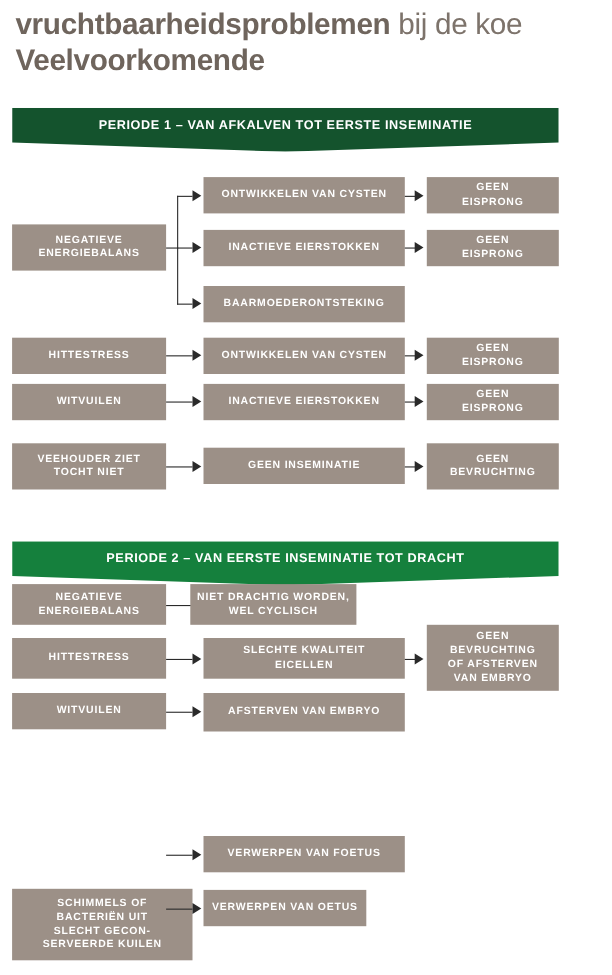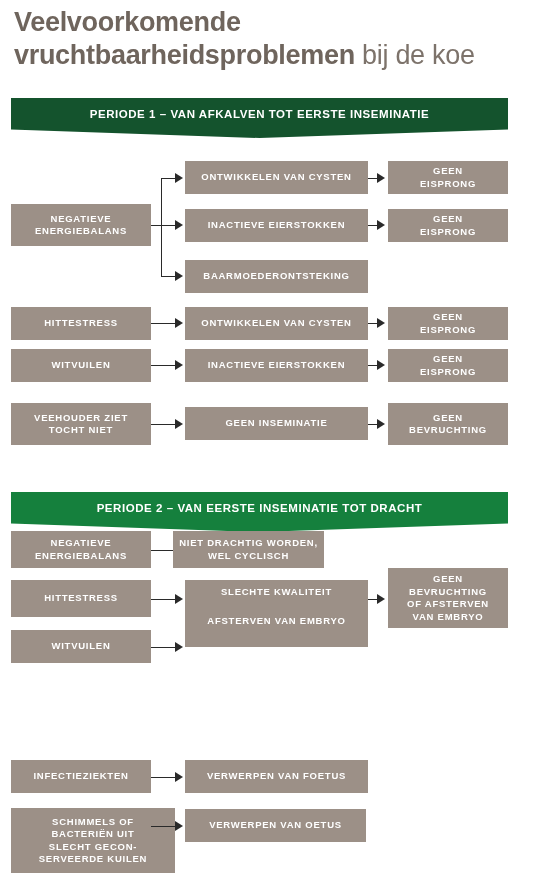--- a/index.html
+++ b/index.html
@@ -67,24 +67,24 @@
     border-left: 8px solid #2a2a2a;
   }
 </style>
 </head>
 <body>
 
 <div id="page">
 
   <div class="title">
     <div>
-      <span class="strong">Veelvoorkomende</span>
+      <span class="strong">vruchtbaarheidsproblemen</span><span class="light"> bij de koe</span>
     </div>
     <div>
-      <span class="strong">vruchtbaarheidsproblemen</span><span class="light"> bij de koe</span>
+      <span class="strong">Veelvoorkomende</span>
     </div>
   </div>
 
   <div class="banner banner-1">
     <span>PERIODE 1 – VAN AFKALVEN TOT EERSTE INSEMINATIE</span>
   </div>
 
   <div class="box" style="left:11px; top:204px; width:140px; height:42px;">
     <span>NEGATIEVE<br>ENERGIEBALANS</span>
   </div>
@@ -191,36 +191,33 @@
   <div class="arrowhead" style="left:377px; top:594px;"></div>
   <div class="box" style="left:388px; top:568px; width:120px; height:60px;">
     <span>GEEN<br>BEVRUCHTING<br>OF AFSTERVEN<br>VAN EMBRYO</span>
   </div>
 
   <div class="box" style="left:11px; top:630px; width:140px; height:33px;">
     <span>WITVUILEN</span>
   </div>
   <div class="hline" style="left:151px; top:646.5px; width:24px;"></div>
   <div class="arrowhead" style="left:175px; top:642px;"></div>
-  <div class="box" style="left:185px; top:596px; width:183px; height:51px;">
+  <div class="box" style="left:185px; top:630px; width:183px; height:35px;">
     <span>AFSTERVEN VAN EMBRYO</span>
   </div>
 
 
-  <div class="box" style="left:11px; top:760px; width:140px; height:33px;">
-    <span>INFECTIEZIEKTEN</span>
-  </div>
   <div class="hline" style="left:151px; top:776.5px; width:24px;"></div>
   <div class="arrowhead" style="left:175px; top:772px;"></div>
   <div class="box" style="left:185px; top:760px; width:183px; height:33px;">
     <span>VERWERPEN VAN FOETUS</span>
   </div>
 
   <div class="box" style="left:11px; top:808px; width:164px; height:65px;">
     <span>SCHIMMELS OF<br>BACTERIËN UIT<br>SLECHT GECON-<br>SERVEERDE KUILEN</span>
   </div>
   <div class="hline" style="left:151px; top:825.5px; width:24px;"></div>
   <div class="arrowhead" style="left:175px; top:821px;"></div>
-  <div class="box" style="left:185px; top:809px; width:181px; height:33px;">
+  <div class="box" style="left:185px; top:809px; width:148px; height:33px;">
     <span>VERWERPEN VAN OETUS</span>
   </div>
 
 </div>
 
 </body></html>

